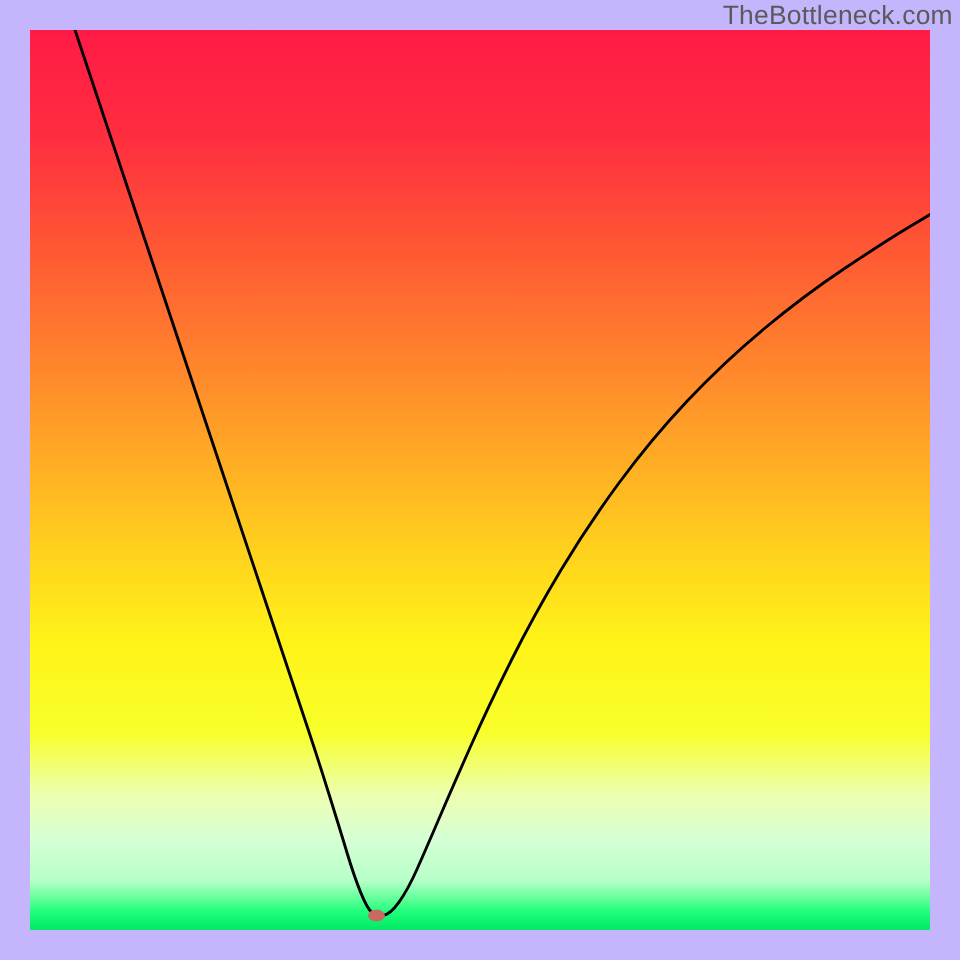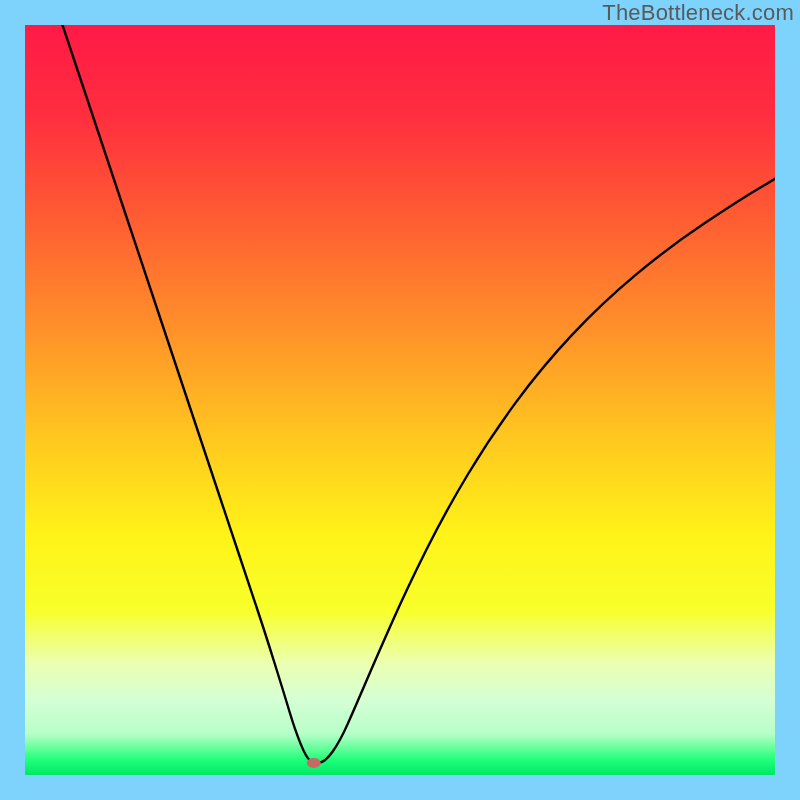--- a/index.html
+++ b/index.html
@@ -8,21 +8,21 @@
     width: 800px;
     height: 800px;
     overflow: hidden;
     background: #000;
     font-family: Arial, Helvetica, sans-serif;
   }
   .frame {
     position: relative;
     width: 800px;
     height: 800px;
-    background: #7dd3fc;
+    background: #c4b5fd;
   }
   .plot {
     position: absolute;
     left: 25px;
     top: 25px;
     width: 750px;
     height: 750px;
     overflow: hidden;
   }
   .watermark {

